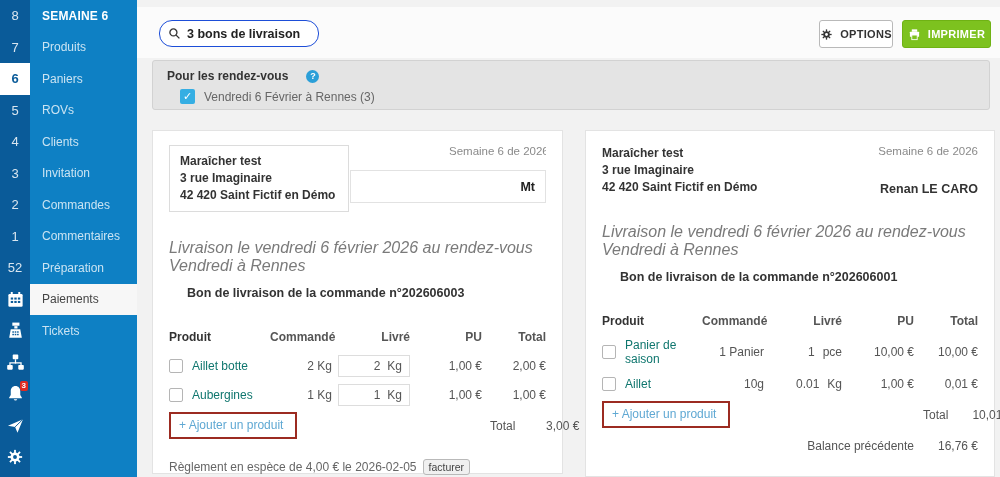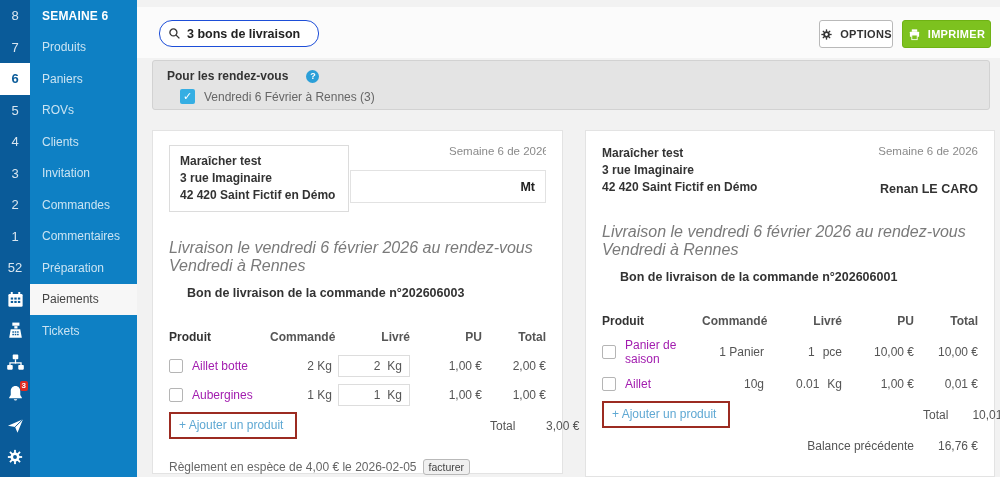--- a/index.html
+++ b/index.html
@@ -58,21 +58,21 @@
                   font-size:12.5px; color:#222; background:#fff; }
   .client-name { margin-top:25px; font-weight:bold; font-size:12.5px; color:#333; }
   .delivery-info { margin-top:27px; font-size:16px; color:#7a7a7a;font-style:italic; }
   .order-title { margin-top:11px; font-size:12.5px; font-weight:bold; color:#333;padding-left:18px; }
   
   .tbl { margin-top:25px; }
   .trow { display:grid; grid-template-columns:1fr 62px 72px 66px 58px; column-gap:6px; align-items:center; min-height:23px; }
   .trow.hdr { font-weight:bold; font-size:12px; color:#333; margin-bottom:6px; }
   .trow + .trow { margin-top:6px; }
   .c-r { text-align:right; font-size:12px; color:#555; }
-  .c-prod { display:flex; align-items:center; gap:9px; font-size:12px; color:#a21caf; }
+  .c-prod { display:flex; align-items:center; gap:9px; font-size:12px; color:#0f766e; }
   .cb-empty { width:14px; height:14px; border:1px solid #b5b5b5; border-radius:2px; background:#fff; flex:0 0 14px; cursor:pointer; }
   .qty-box { border:1px solid #ddd; height:22px; display:flex; align-items:center; justify-content:flex-end;
              gap:7px; padding:0 7px; font-size:12px; color:#555; background:#fff; }
   .qty-plain { display:flex; justify-content:flex-end; gap:8px; font-size:12px; color:#555; }
   .add-row { margin-top:4px; }
   .add-wrap { border:2px solid #9c2b21; padding:4px 12px 5px 8px; width:max-content; }
   .add-link { color:#5fa8d3; font-size:12px; text-decoration:none; cursor:pointer; }
   .note-row { margin-top:20px; font-size:12px; color:#666; display:flex; align-items:center; gap:6px; flex-wrap:wrap; }
   .facturer-btn { font-size:10.5px; color:#444; background:#f0f0f0; border:1px solid #b9b9b9; border-radius:3px;
                   padding:1px 5px; cursor:pointer; }

